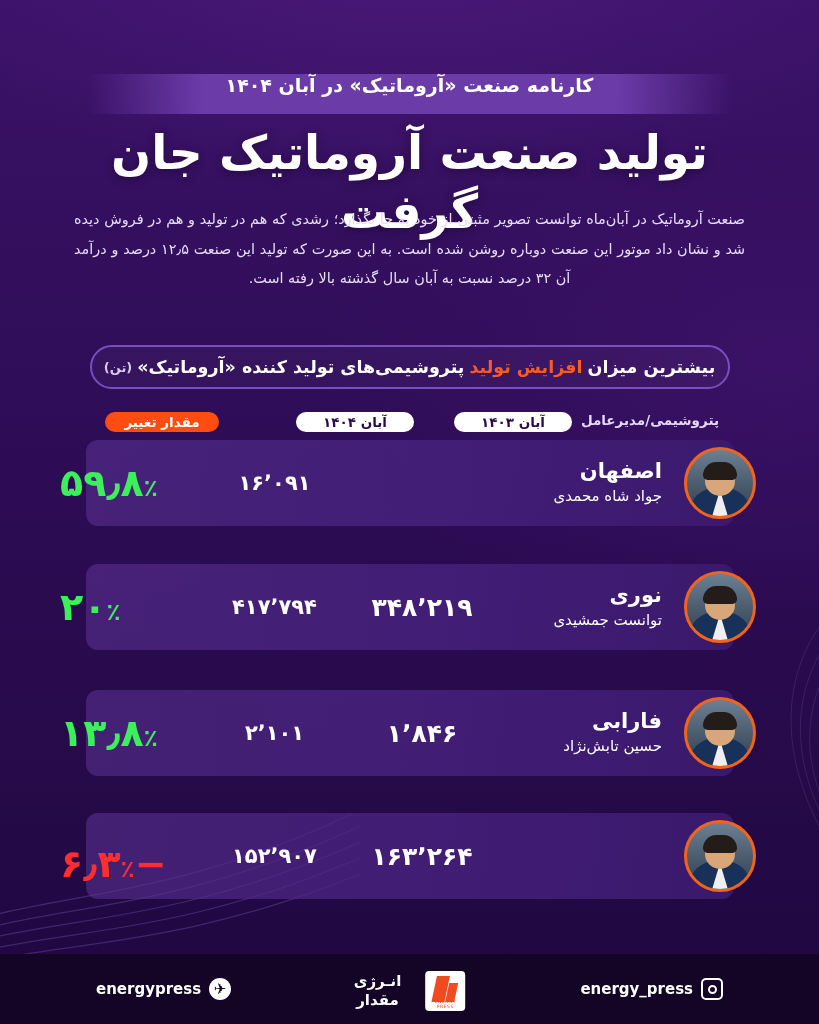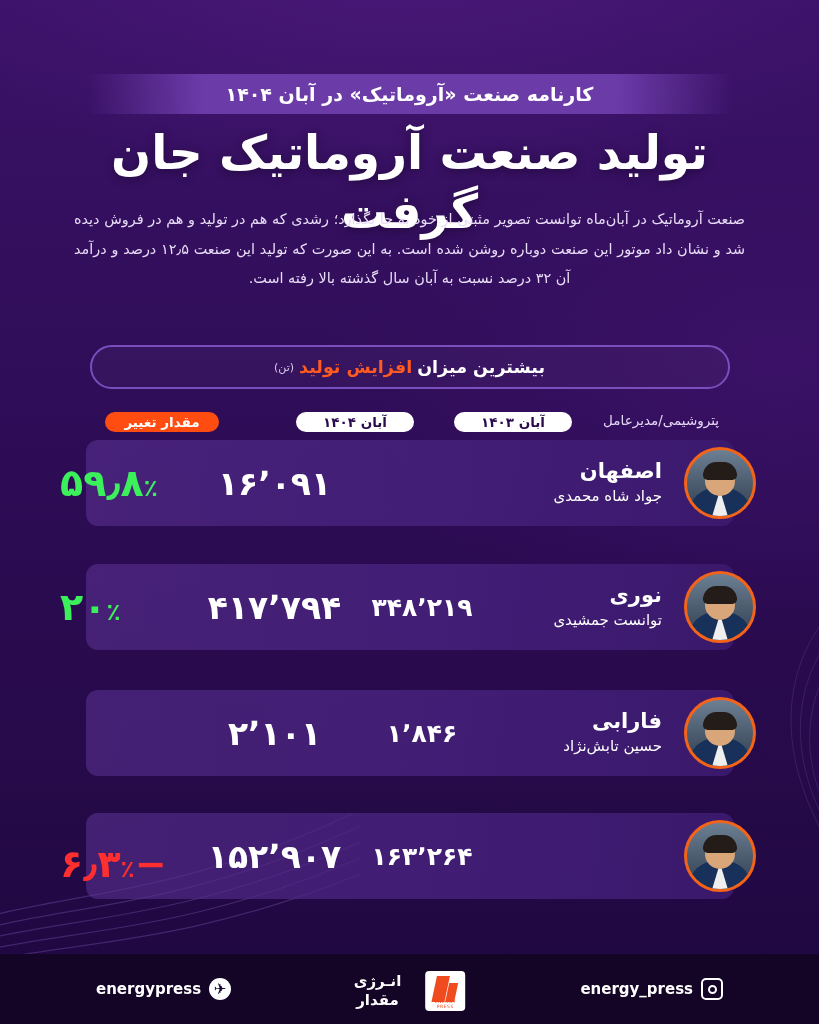--- a/index.html
+++ b/index.html
@@ -29,21 +29,21 @@
     opacity: .13; pointer-events: none;
   }
   .swoosh2 svg { width: 100%; height: 100%; }
 
   
   .kicker {
     position: absolute; top: 74px; left: 50%; transform: translateX(-50%);
     width: 646px; height: 40px;
     background: linear-gradient(90deg, rgba(93,52,150,0) 0%, #6b3ba8 18%, #6b3ba8 82%, rgba(93,52,150,0) 100%);
     border-radius: 6px;
-    display: flex; align-items: center; justify-content: center;
+    display: flex; justify-content: center;
     color: #ffffff; font-size: 19px; font-weight: bold; letter-spacing: .2px;
   }
   .headline {
     position: absolute; top: 124px; right: 76px; left: 76px;
     text-align: center;
     color: #ffffff;
     font-size: 47px; font-weight: bold; line-height: 1.25;
     text-shadow: 0 2px 10px rgba(0,0,0,.35);
   }
   .lede {
@@ -57,35 +57,35 @@
   .section-pill {
     position: absolute; top: 345px; left: 50%; transform: translateX(-50%);
     width: 640px; height: 44px;
     border: 2px solid #7a4fbd; border-radius: 22px;
     background: rgba(255,255,255,.03);
     display: flex; align-items: center; justify-content: center; gap: 5px;
     white-space: nowrap;
   }
   .section-pill .t { color: #ffffff; font-size: 17.5px; font-weight: bold; }
   .section-pill .hl { color: #ff5a1f; font-size: 17.5px; font-weight: bold; }
-  .section-pill .unit { color: #d9cbee; font-size: 11px; font-weight: normal; }
+  .section-pill .unit { color: #d9cbee; font-size: 13px; font-weight: bold; }
 
   
   .col-head {
     position: absolute; top: 412px; height: 20px;
     display: flex; align-items: center; justify-content: center;
     border-radius: 13px; font-size: 13.5px; font-weight: bold;
     color: #2a0b4e; background: #ffffff;
   }
   #ch-change { right: 600px; width: 114px; background: #ff4d12; color: #ffffff; }
   #ch-1404   { right: 405px; width: 118px; }
   #ch-1403   { right: 247px; width: 118px; }
   .col-head-plain {
     position: absolute; top: 412px; right: 470px;
-    color: #e4d8f5; font-size: 13.5px; font-weight: normal;
+    color: #e4d8f5; font-size: 13.5px; font-weight: bold;
     width: 220px; text-align: right; right: 100px;
   }
 
   
   .row {
     position: absolute; left: 86px; width: 648px; height: 86px;
     background: linear-gradient(90deg, rgba(93,51,150,.55) 0%, rgba(70,33,124,.85) 55%, rgba(59,26,110,.95) 100%);
     border-radius: 12px;
   }
   .row.r1 { top: 440px; }
@@ -124,21 +124,21 @@
   .names .person  { color: #ffffff; font-size: 15px; line-height: 1.5; }
 
   .val-1403 {
     position: absolute; right: 247px; top: 50%; transform: translateY(-50%);
     width: 130px; text-align: center; color: #ffffff;
     font-size: 25px; font-weight: bold; letter-spacing: .5px;
   }
   .val-1404 {
     position: absolute; right: 392px; top: 50%; transform: translateY(-50%);
     width: 135px; text-align: center; color: #ffffff;
-    font-size: 33px; font-weight: bold; letter-spacing: .5px;
+    font-size: 21px; font-weight: bold; letter-spacing: .5px;
   }
   .change {
     position: absolute; right: 524px; top: 50%; transform: translateY(-50%);
     width: 150px; text-align: left;
     font-size: 38px; font-weight: bold; line-height: 1;
   }
   .change .pct { font-size: 23px; }
   .change.up   { color: #3bf05a; }
   .change.down { color: #ff2f2f; margin-top: 8px; }
 
@@ -215,20 +215,21 @@
     <span>کارنامه صنعت «آروماتیک» در آبان ۱۴۰۴</span>
   </div>
 
   <h1 class="headline">تولید صنعت آروماتیک جان گرفت</h1>
 
   <p class="lede">صنعت آروماتیک در آبان‌ماه توانست تصویر مثبتی از خود به جا بگذارد؛ رشدی که هم در تولید و هم در فروش دیده شد و نشان داد موتور این صنعت دوباره روشن شده است. به این صورت که تولید این صنعت ۱۲٫۵ درصد و درآمد آن ۳۲ درصد نسبت به آبان سال گذشته بالا رفته است.</p>
 
   <div class="section-pill">
     <span class="t">بیشترین میزان</span>
     <span class="hl">افزایش تولید</span>
+    <span class="t">پتروشیمی‌های تولید کننده «آروماتیک»</span>
     <span class="unit">(تن)</span>
   </div>
 
   <div class="col-head" id="ch-change">مقدار تغییر</div>
   <div class="col-head" id="ch-1404">آبان ۱۴۰۴</div>
   <div class="col-head" id="ch-1403">آبان ۱۴۰۳</div>
   <div class="col-head-plain">پتروشیمی/مدیرعامل</div>
 
   <div class="row r1">
     <div class="avatar">
@@ -274,20 +275,23 @@
         <div class="face"></div>
         <div class="hair"></div>
 
     </div>
     <div class="names">
       <div class="company">فارابی</div>
       <div class="person">حسین تابش‌نژاد</div>
     </div>
     <div class="val-1403">۱٬۸۴۶</div>
     <div class="val-1404">۲٬۱۰۱</div>
+    <div class="change up">
+      <span>۱۳٫۸</span><span class="pct">٪</span>
+    </div>
   </div>
 
   <div class="row r4">
     <div class="avatar">
       <div class="body"></div>
         <div class="shirt"></div>
         <div class="face"></div>
         <div class="hair"></div>
 
     </div>

